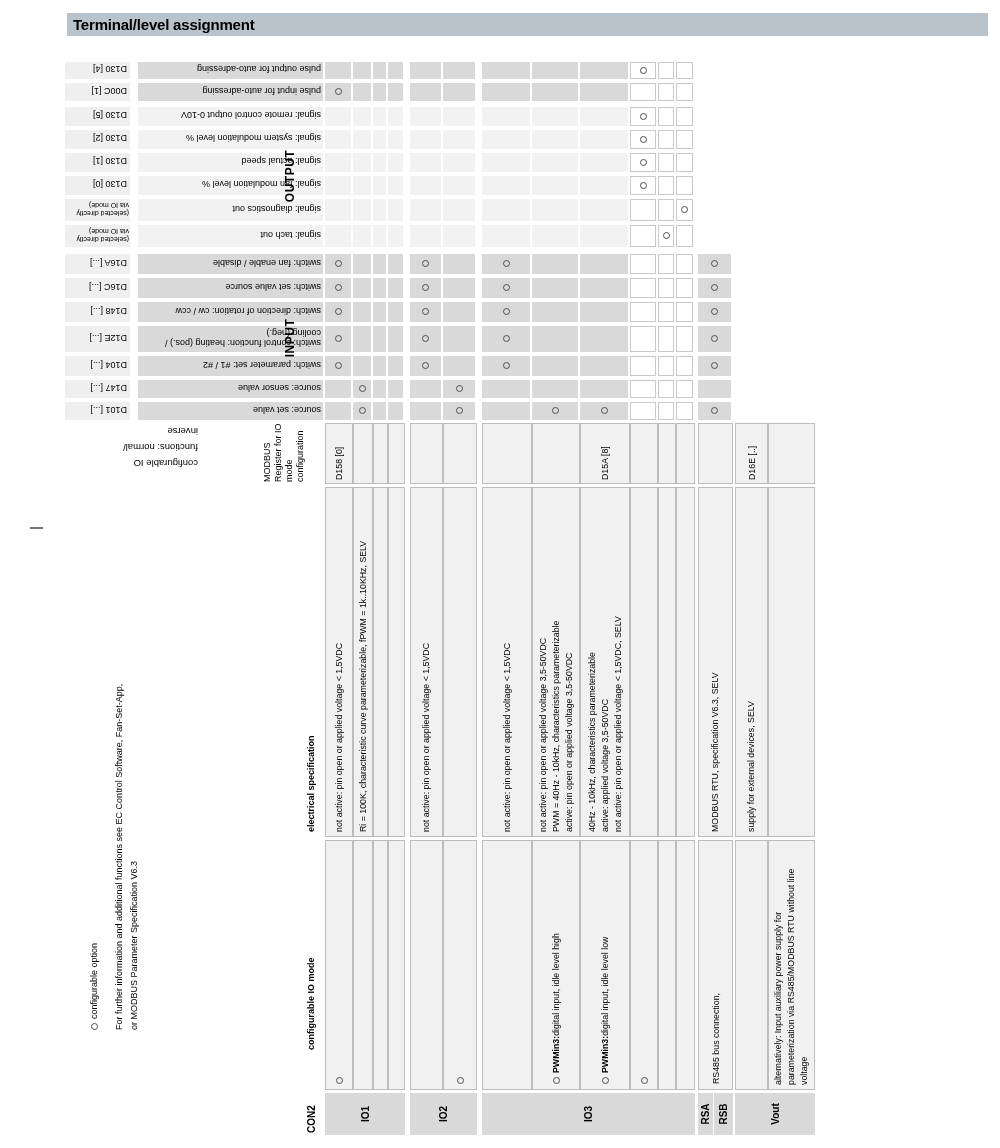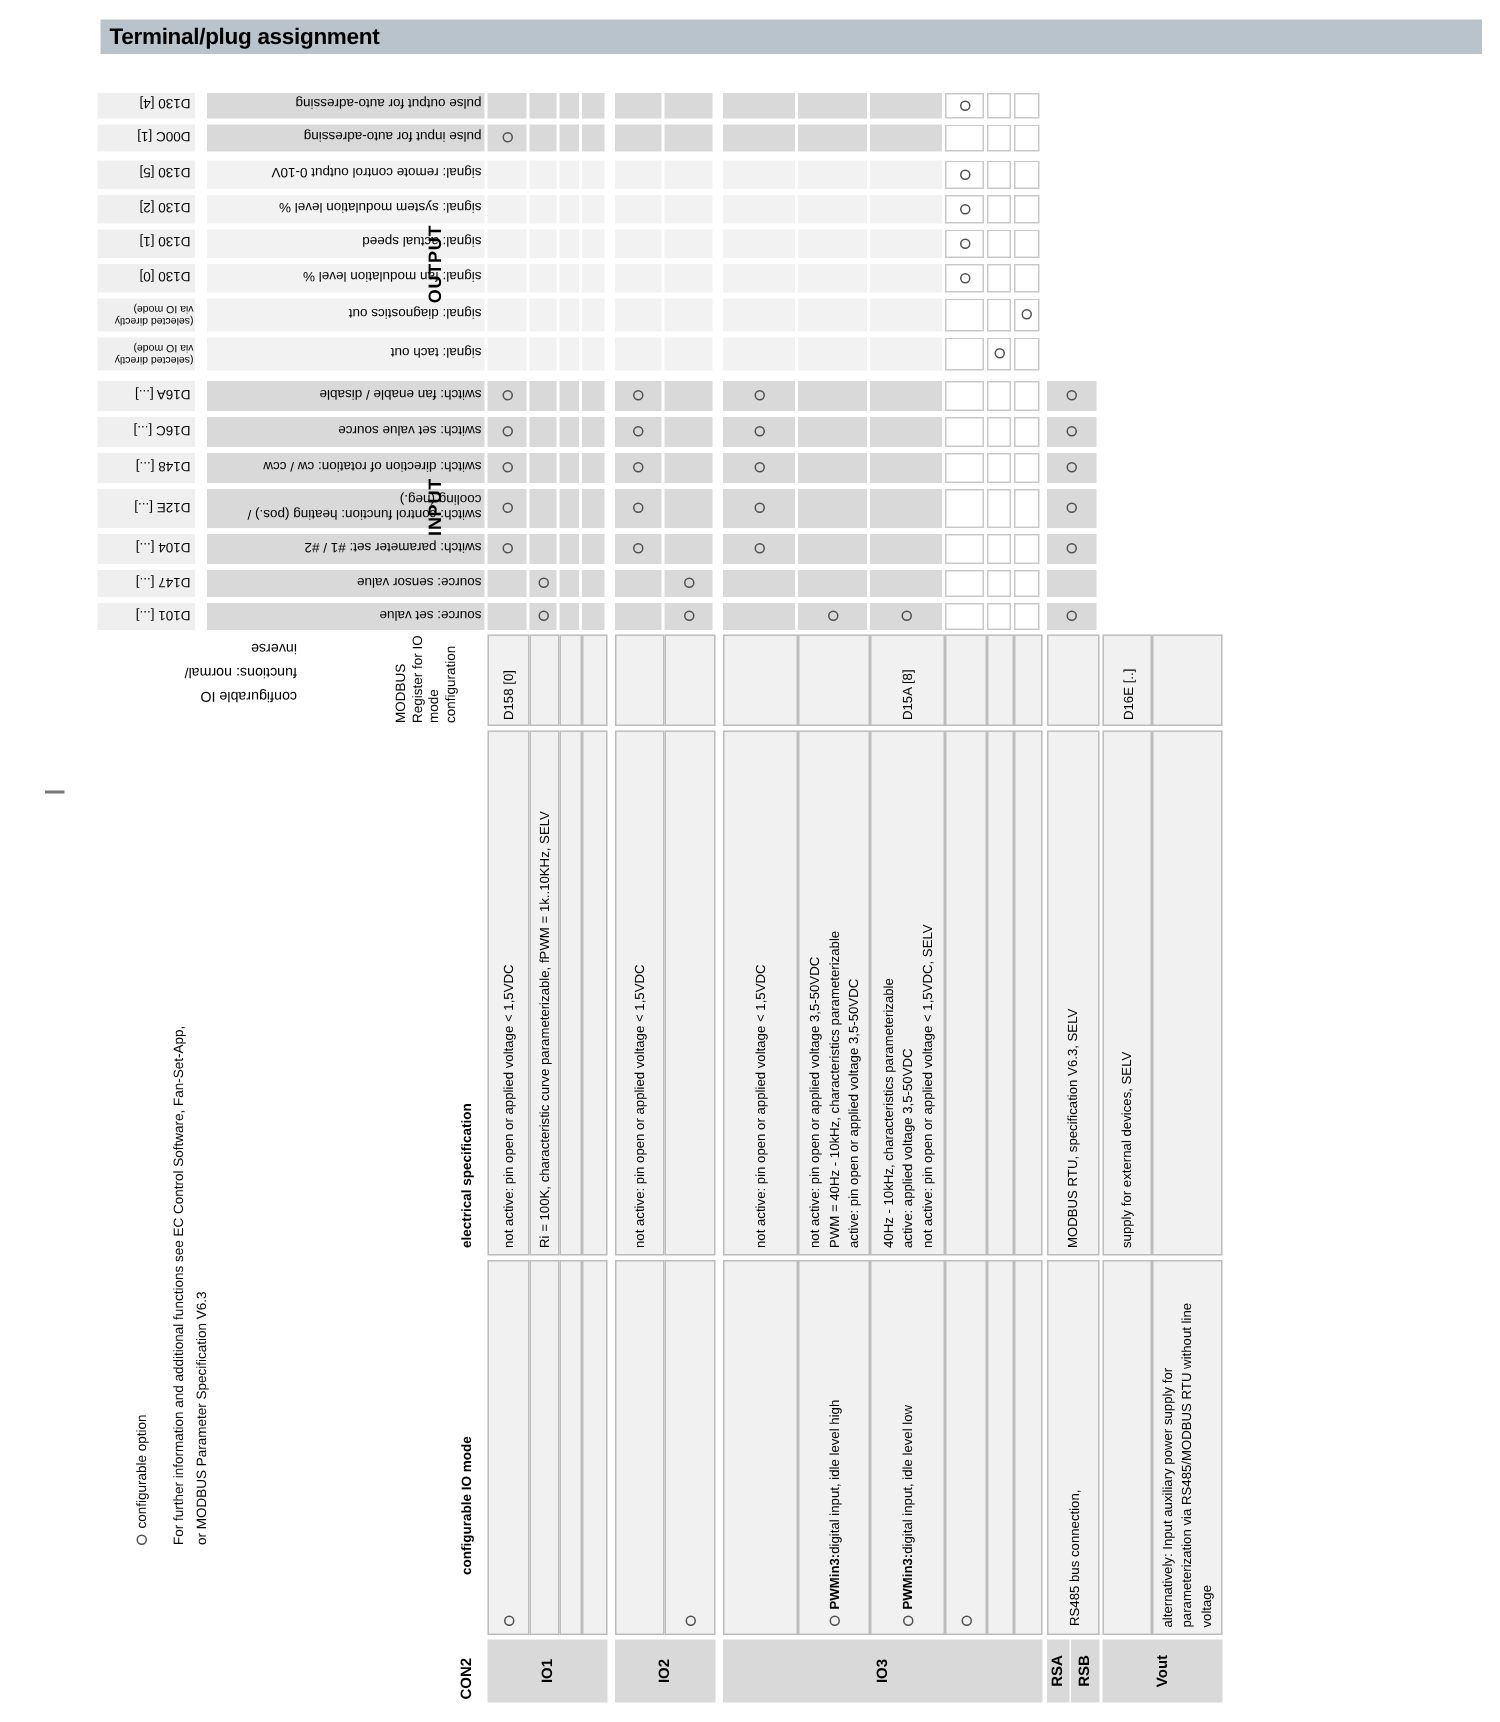--- a/index.html
+++ b/index.html
@@ -39,21 +39,21 @@
   .hdr4 .ln { line-height:11px; }
   .grp { position:absolute; font-weight:bold; font-size:12px; text-align:center;
          letter-spacing:0.5px; }
   .fnote { position:absolute; font-size:9px; white-space:nowrap; display:flex; align-items:center; }
 </style>
 </head>
 <body>
 
 <div id="page">
   <div id="title-bar">
-    <span>Terminal/plug assignment</span>
+    <span>Terminal/level assignment</span>
   </div>
   <div id="fold-mark"></div>
   <div id="rot-table">
       <div class="cell dcell" style="left: 715px; top: 0px; width: 18px; height: 65px;"></div>
       <div class="cell lgray" style="left: 715px; top: 73px; width: 18px; height: 185px;"></div>
       <div class="rotlab" style="left: 720px; top: 62px;">
         <div class="ln" style="line-height: 10px;">D101 [...]</div>
       </div>
       <div class="rotlab" style="left: 720px; top: 256px;">
         <div class="ln" style="line-height: 10px;">source: set value</div>

